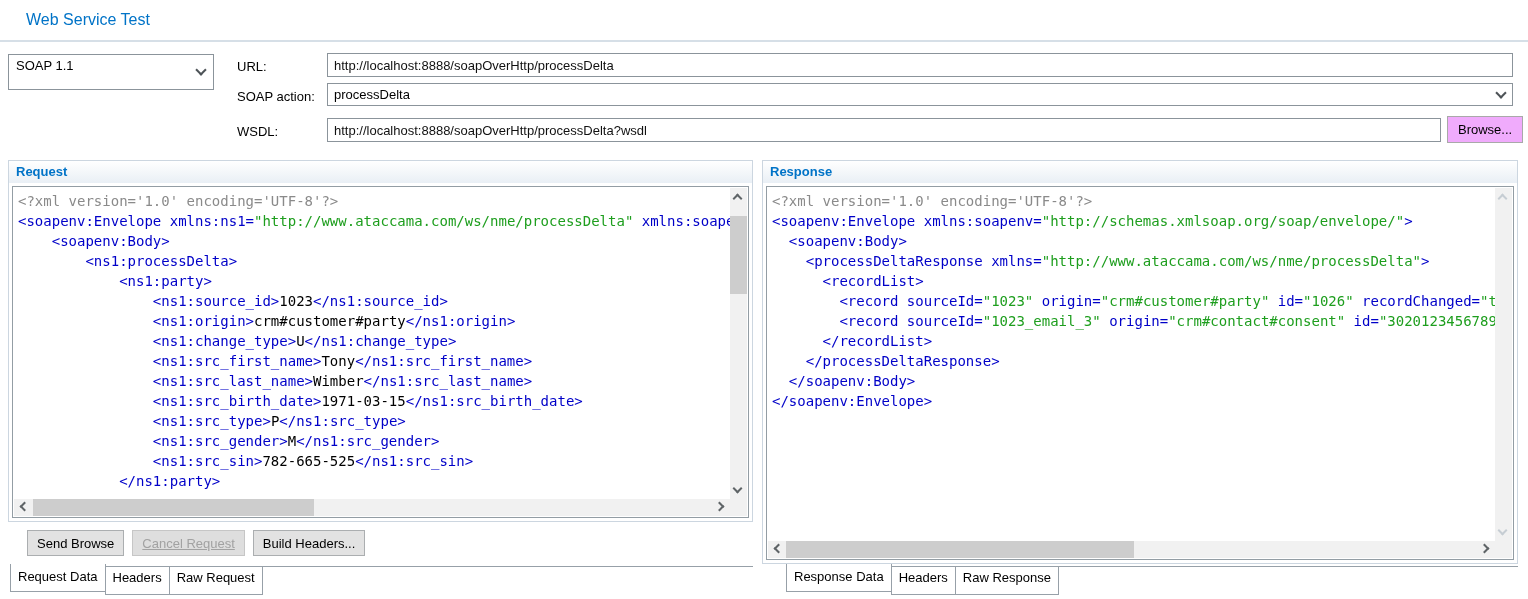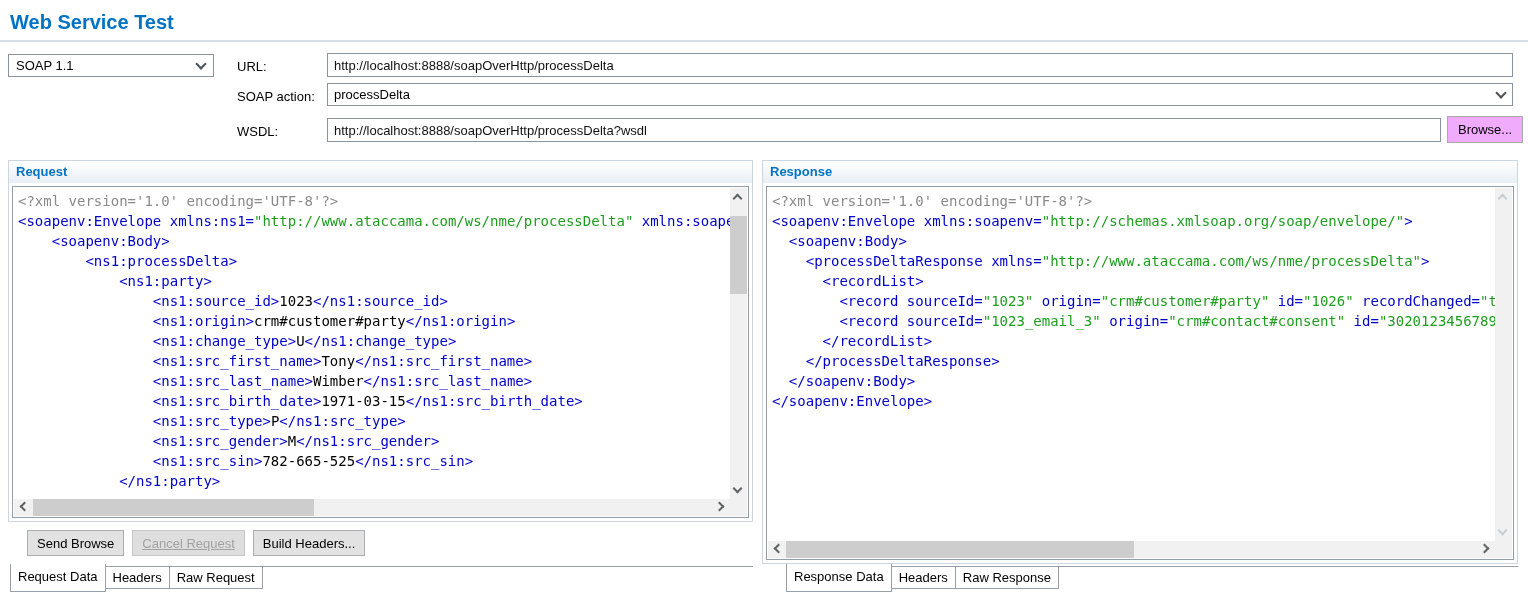--- a/index.html
+++ b/index.html
@@ -1,26 +1,26 @@
 <!DOCTYPE html>
 <html style="--accent: #0073C7; --xml-tag: #0000C8; --xml-value: #1E9E1E; --xml-text: #000000; --xml-prolog: #8A8A8A;"><head>
 <meta charset="utf-8">
 <style>
   * { margin:0; padding:0; box-sizing:border-box; }
   html,body { background:#fff; }
   body { font-family:"Liberation Sans", sans-serif; font-size:13px; color:#000; }
   #page { position:relative; width:1528px; height:599px; background:#fff; overflow:hidden; }
 
   
-  .app-title { position:absolute; left:10px; top:11px; font-size:20px; font-weight:bold; color:var(--accent); }
+  .app-title { position:absolute; left:26px; top:11px; font-size:16px; font-weight:normal; color:var(--accent); }
   .title-rule { position:absolute; left:0; top:40px; width:100%; height:2px; background:#d6dfe7; }
 
   
   .combo { position:absolute; background:#fff; border:1px solid #8b949b; }
-  #soap-version { left:8px; top:54px; width:206px; height:23px; line-height:21px; padding-left:7px; }
+  #soap-version { left:8px; top:54px; width:206px; height:36px; line-height:21px; padding-left:7px; }
   .chev { position:absolute; right:8px; top:50%; margin-top:-6px; width:8px; height:8px;
           border-right:2px solid #4d5357; border-bottom:2px solid #4d5357; transform:rotate(45deg); }
   .field-label { position:absolute; left:237px; }
   #url-label { top:59px; } #action-label { top:89px; } #wsdl-label { top:124px; }
   .txt { position:absolute; border:1px solid #8b949b; background:#fff; font:13px "Liberation Sans",sans-serif;
          padding:0 6px; color:#111; outline:none; }
   #url-input { left:327px; top:53px; width:1186px; height:24px; }
   #action-wrap { position:absolute; left:327px; top:83px; width:1186px; height:23px; }
   #action-input { position:static; width:100%; height:100%; border:1px solid #8b949b; padding:0 26px 0 6px;
                   font:13px "Liberation Sans",sans-serif; outline:none; }
@@ -59,21 +59,21 @@
   
   .btnrow { position:absolute; left:27px; top:530px; display:flex; gap:8px; }
   .btn { height:26px; padding:0 9px; background:#e2e2e2; border:1px solid #abaeb0;
          font:13px "Liberation Sans",sans-serif; color:#000; }
   .btn[disabled] { background:#dedede; border-color:#c6c6c6; color:#a2a2a2;text-decoration:underline; }
 
   
   .tabbar { position:absolute; display:flex; align-items:flex-start; }
   #request-tabs  { left:10px;  top:564px; width:743px; }
   #response-tabs { left:770px; top:564px; width:748px;padding-left:16px; }
-  .tab { margin-top:2px; height:23px; line-height:21px; padding:0 7px; background:#fff;
+  .tab { margin-top:2px; height:29px; line-height:21px; padding:0 7px; background:#fff;
          border:1px solid #97a0a8; margin-right:-1px; font-size:13px; white-space:nowrap; }
   .tab.selected { margin-top:0; height:28px; line-height:25px; border-top:none; position:relative; z-index:1; }
   .tab-filler { flex:1; margin-top:2px; height:0; border-top:1px solid #97a0a8; }
 </style>
 <title>Web Service Test</title></head>
 <body>
 
 <div id="page">
 
   <div class="app-title">Web Service Test</div>

